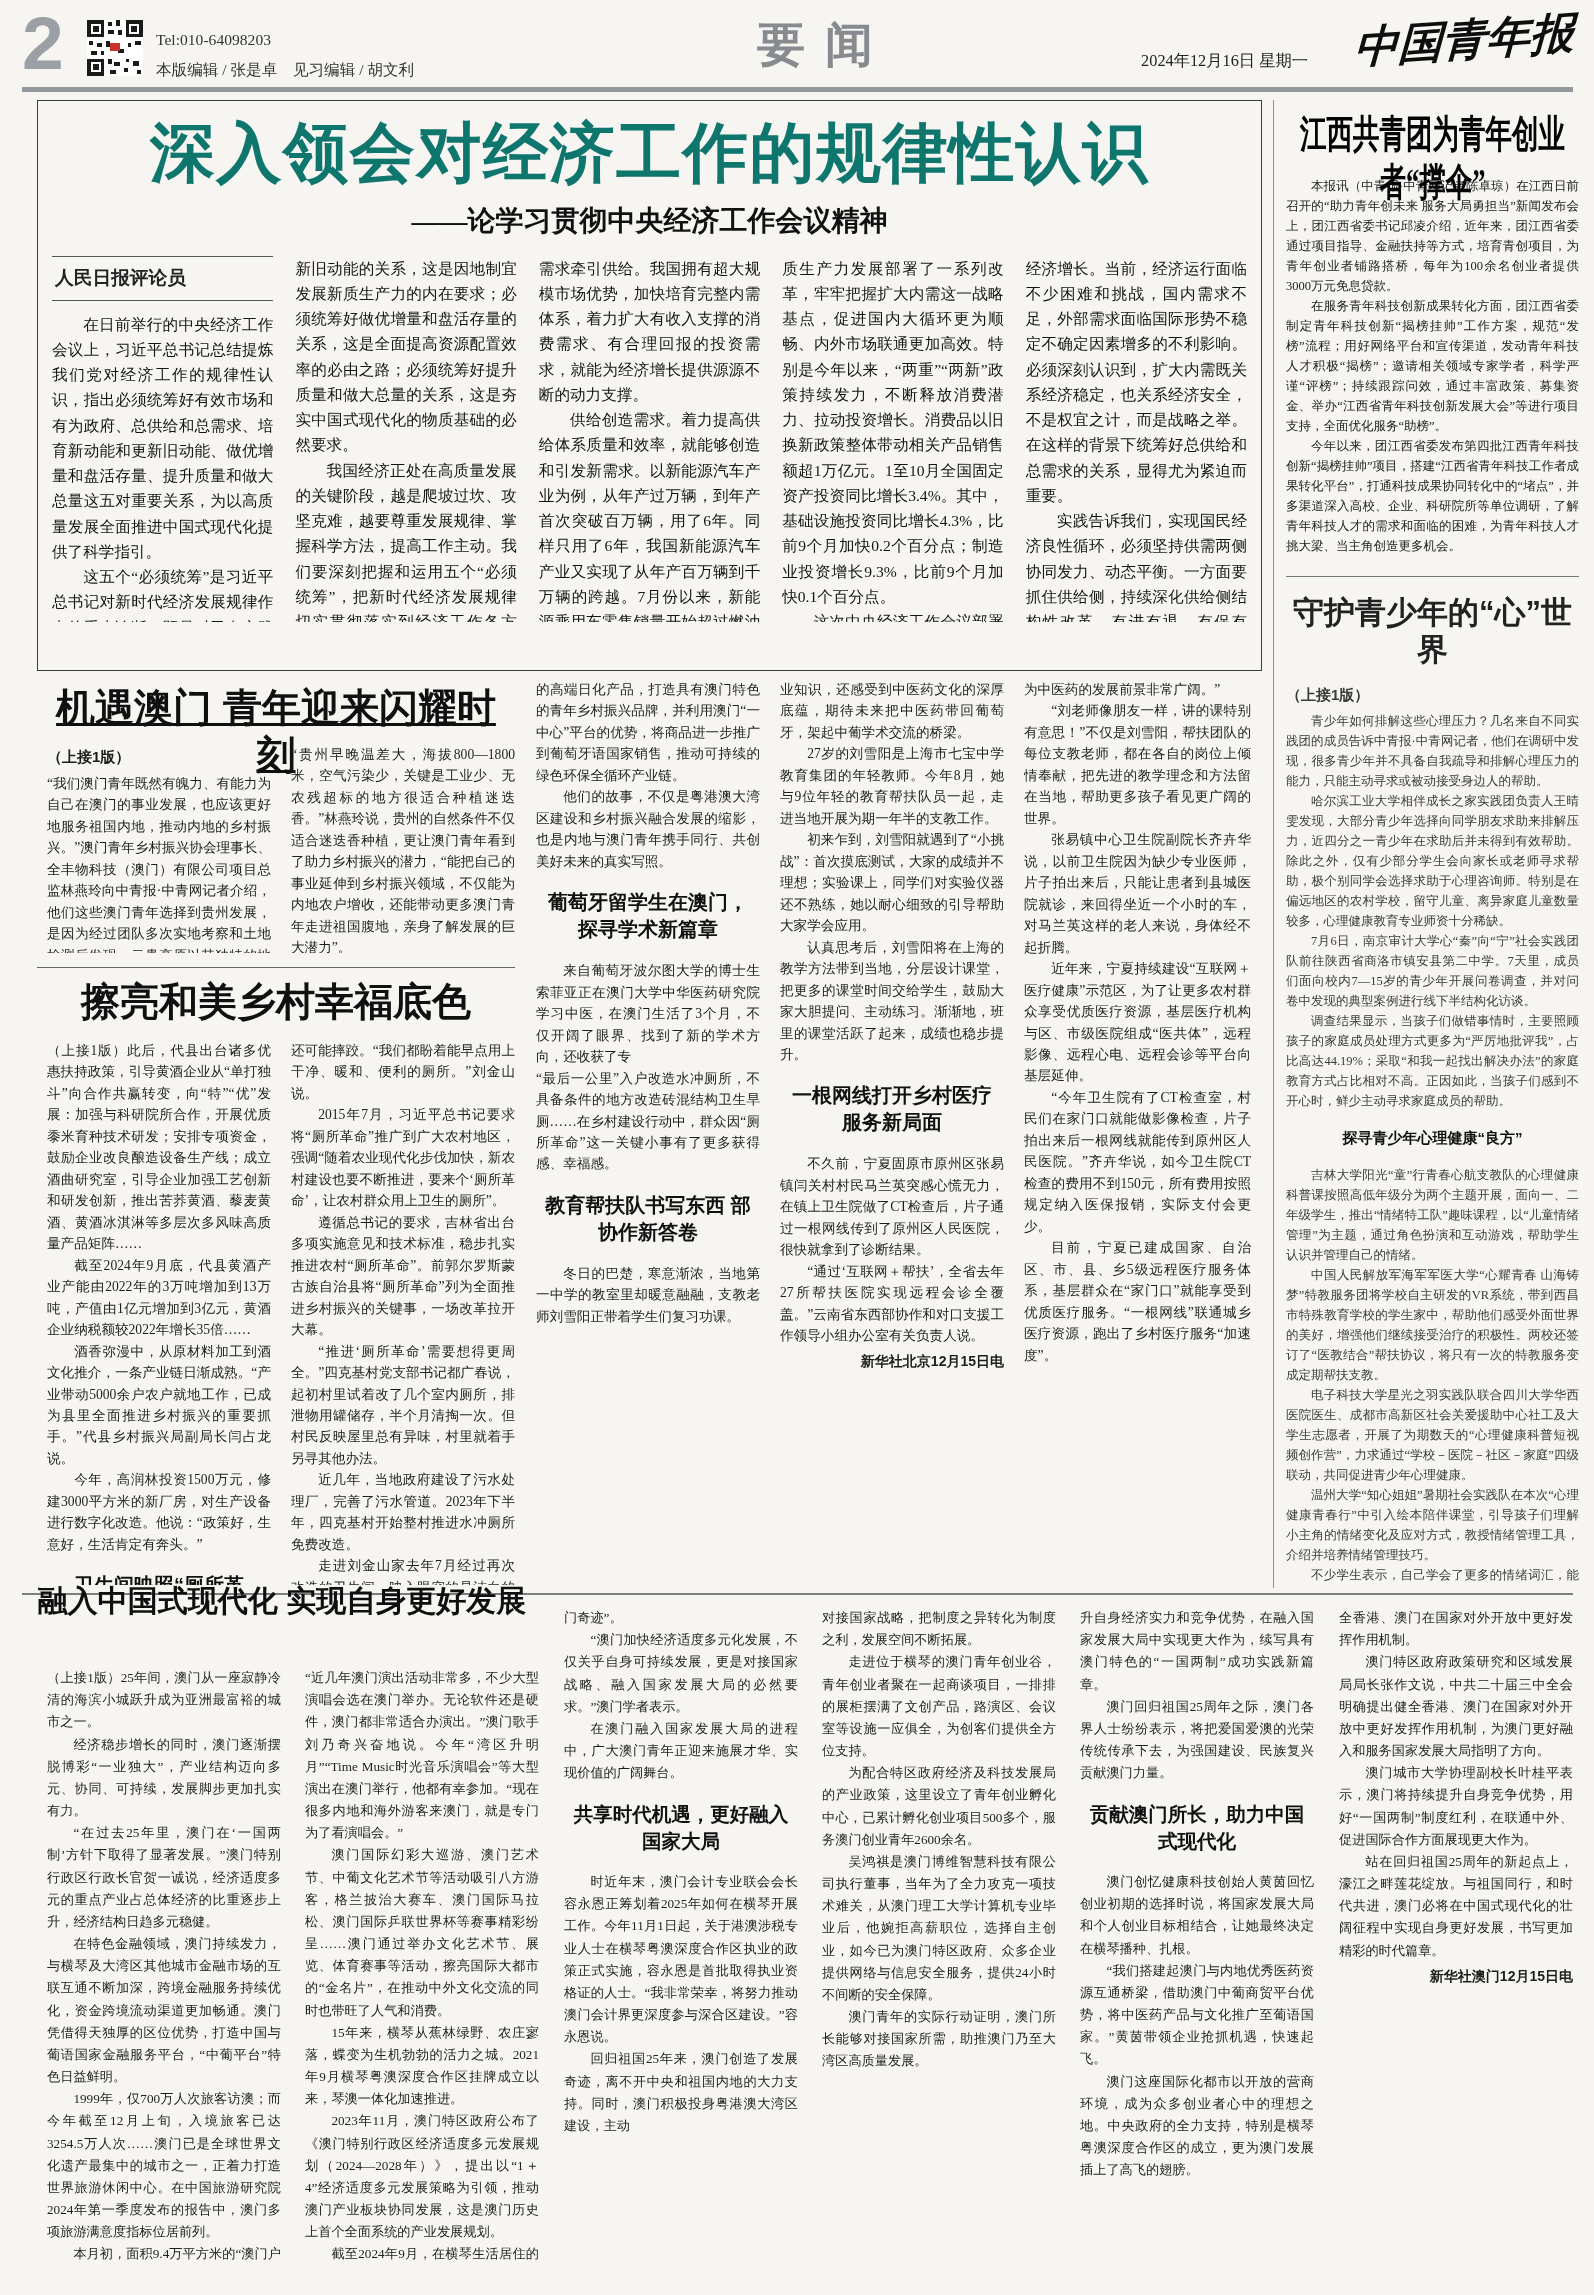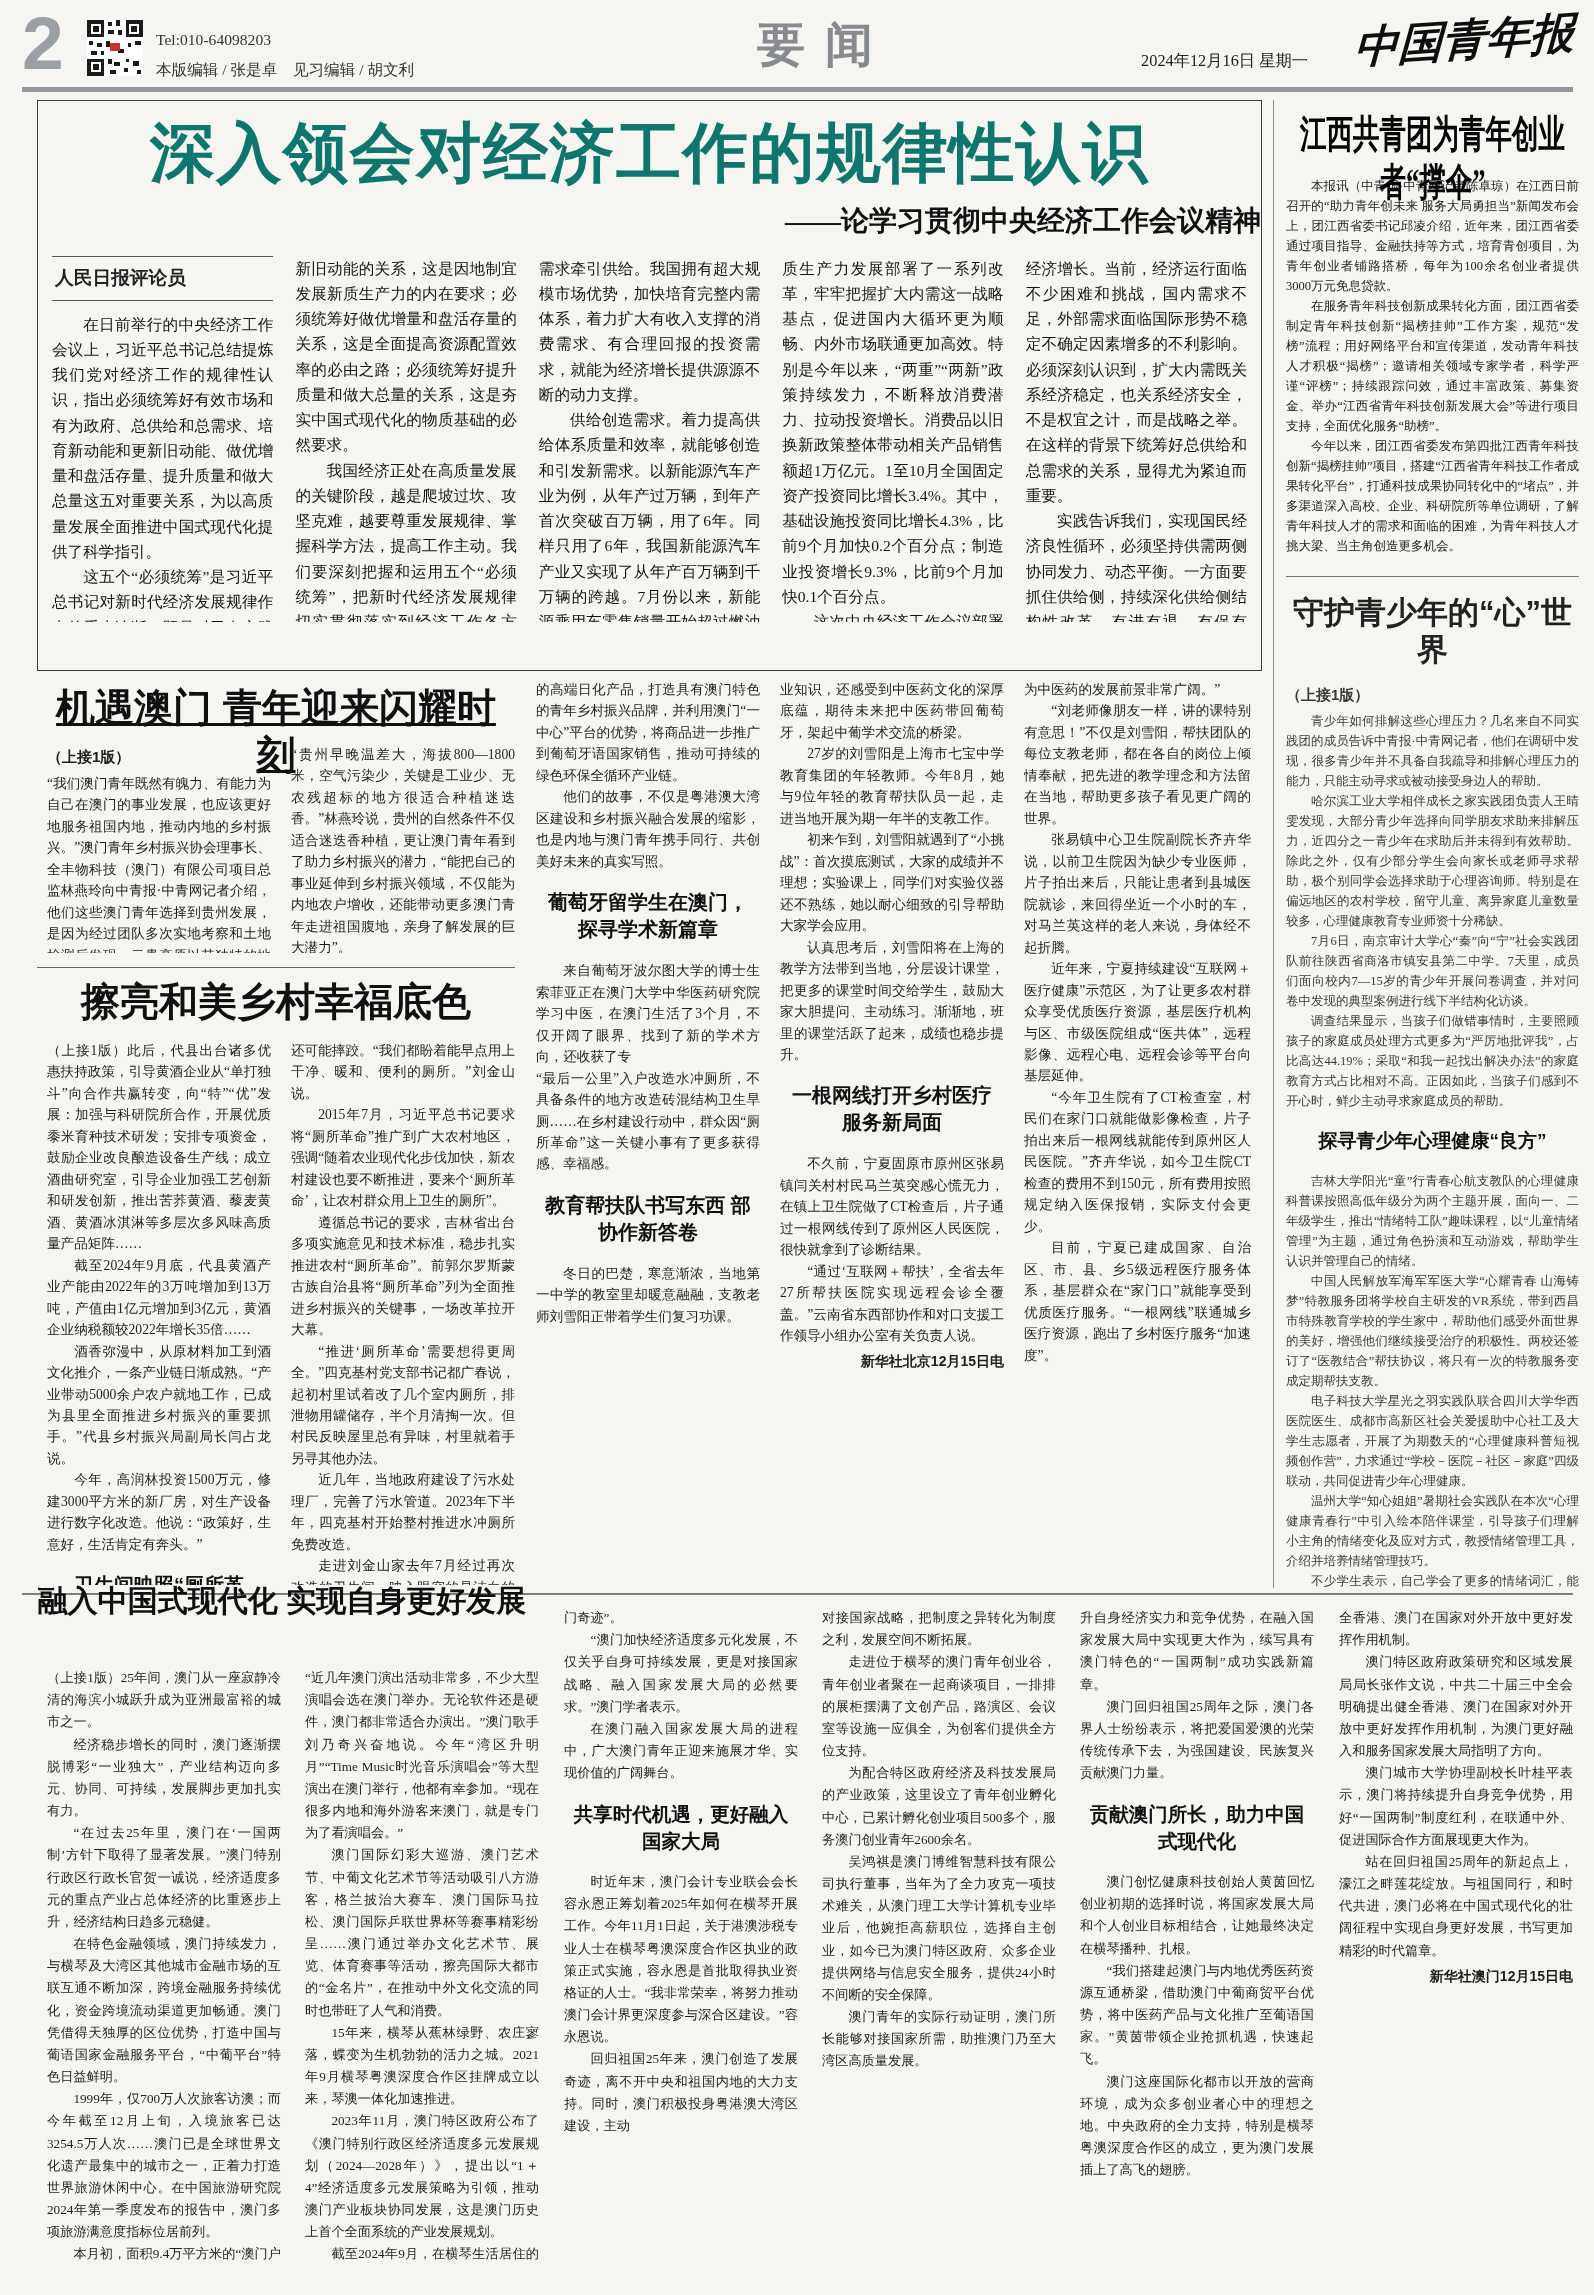--- a/index.html
+++ b/index.html
@@ -18,21 +18,21 @@
     font:bold 48px/1.4 "Liberation Sans","DejaVu Sans",sans-serif;color:#878b8f;letter-spacing:20px;}
   .hdate{left:1051px;top:50px;width:257px;font-size:16.3px;color:#222;text-align:right;}
   .masthead{left:1347px;top:4.7px;width:234px;height:75px;
     font:bold italic 44px/1.6 "DejaVu Serif","Liberation Serif",serif;color:#0e0e0e;
     transform:rotate(-4deg) skewX(-6deg);text-align:center;}
   .thickrule{left:22px;top:87px;width:1551px;height:4.7px;background:#94999d;}
   
   .mainbox{left:37px;top:100px;width:1225px;height:571px;border:1.6px solid #3c3c3c;background:transparent;box-sizing:border-box;}
   .main-title{margin-top:17px;text-align:center;font-weight:900;font-size:65px;line-height:1.1;
     font-family:"Liberation Serif","DejaVu Serif",serif;letter-spacing:1.6px;color:#0f766e;}
-  .main-sub{margin-top:12.5px;text-align:right;font-size:28px;font-weight:bold;color:#111;}
+  .main-sub{margin-top:12.5px;text-align:center;font-size:28px;font-weight:bold;color:#111;}
   .main-cols{display:flex;gap:22px;margin:15.6px 14px 0;height:366px;overflow:hidden;}
   .mcol{flex:1;font-size:15.6px;line-height:1.62;text-align:justify;overflow:hidden;color:#141414;}
   .byline{border-top:1.6px solid #555;border-bottom:1.6px solid #555;padding:9.3px 3.1px;margin-bottom:11px;
     font:bold 18.7px/1.3 "Liberation Sans","DejaVu Sans",sans-serif;color:#222;}
   
   .i-p{text-indent:2em;}
   .i-c{text-indent:0;}
   .i-l{font:bold 15px/1.5 "Liberation Sans","DejaVu Sans",sans-serif;margin:1.6px 0 4.7px;}
   .i-h{font:bold 20px/1.35 "Liberation Sans","DejaVu Sans",sans-serif;text-align:center;margin:17px 4.7px;color:#111;}
   .i-s{font:bold 14px/2 "Liberation Sans","DejaVu Sans",sans-serif;text-align:right;}
@@ -42,21 +42,21 @@
   .hairline{background:#666;}
   
   .rail{left:1286px;top:100px;width:293px;height:1488px;overflow:hidden;}
   .vrule{left:1273px;top:100px;width:0.8px;height:1488px;background:#8e8e8e;}
   .jx-title{font-weight:900;font-size:26.5px;line-height:1.25;text-align:center;margin:11px 0 17px;
     transform:scale(1,1.45);transform-origin:center top;height:48px;color:#050505;}
   .rail-body{font-size:12.5px;line-height:1.6;text-align:justify;color:#222;}
   .rail-hr{border:0;border-top:0.8px solid #777;margin:20px 0 17px;}
   .mind-title{font:bold 31px/1.2 "Liberation Sans","DejaVu Sans",sans-serif;text-align:center;margin:4.7px 0 15.6px;color:#222;}
   .mind-body{font-size:12.5px;line-height:1.6;text-align:justify;color:#3a3a3a;}
-  .mind-body .i-h{font-size:19px;}
+  .mind-body .i-h{font-size:15px;}
   
   .bot-title{font:bold 30px/1.25 "Liberation Sans","DejaVu Sans",sans-serif;text-align:center;color:#0f0f0f;}
   .bot-col{overflow:hidden;text-align:justify;font-size:13.2px;line-height:1.68;color:#1e1e1e;}
   .bot-col .i-h{font-size:19.5px;}
 </style>
 </head>
 <body>
 
 <div class="abs pagenum">2</div>
 <div class="abs qr">

